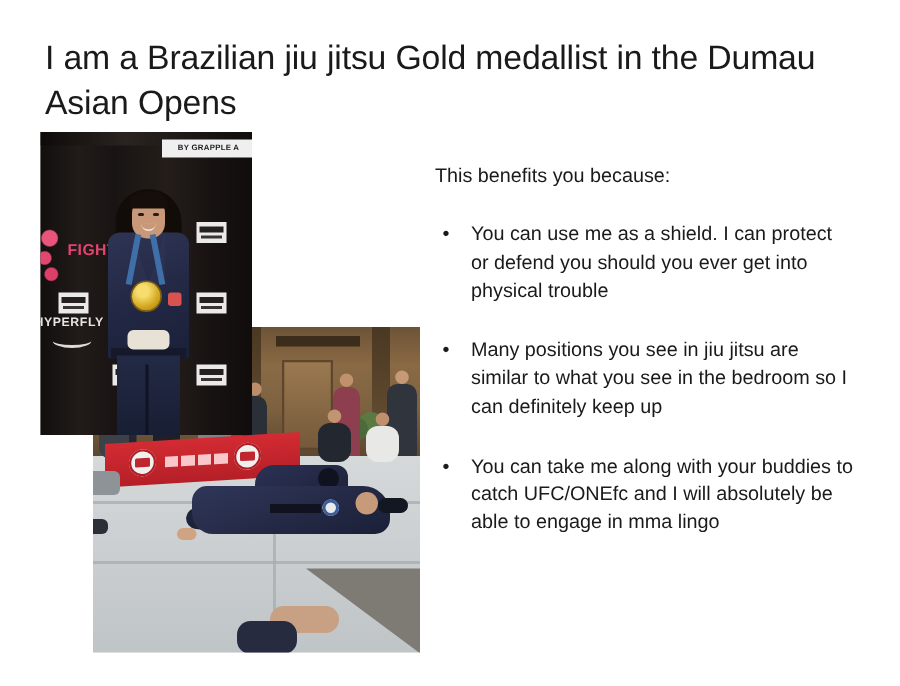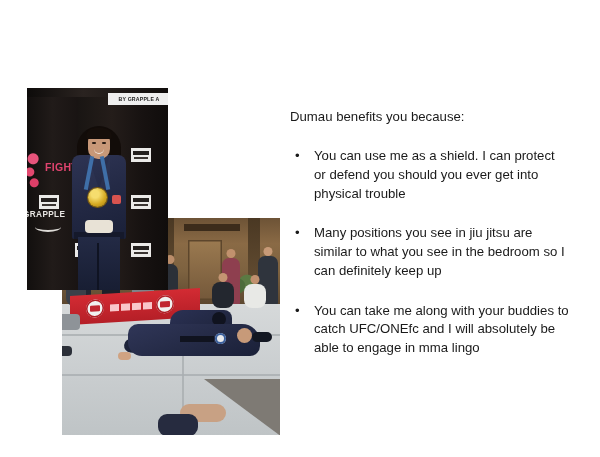--- a/index.html
+++ b/index.html
@@ -392,37 +392,38 @@
   
   #photo-match .blob {
     position: absolute; border-radius: 4px; z-index: 5;
   }
 </style>
 </head>
 <body>
 
 <div id="slide">
 
+  <div id="slide-title">I am a Brazilian jiu jitsu Gold medallist in the Dumau Asian Opens</div>
 
   <div class="photo" id="photo-podium">
     <div class="backdrop"></div>
     <div class="top-strip"></div>
 
     <div class="plaque p4"></div>
     <div class="plaque p3"></div>
     <div class="plaque p5"></div>
     <div class="plaque p1"></div>
     <div class="plaque p2"></div>
 
     <div class="label-grapple">BY GRAPPLE A</div>
 
 
     <div class="logo-pink"></div>
     <div class="txt-fight">FIGHT</div>
-    <div class="txt-hyperfly">GRAPPLE</div>
+    <div class="txt-hyperfly">HYPERFLY</div>
     <div class="hyperfly-wing"></div>
 
     <div class="person">
       <div class="hair-back"></div>
       <div class="gi">
         <div class="lapel-l"></div>
         <div class="lapel-r"></div>
         <div class="patch"></div>
       </div>
       <div class="face">
@@ -506,21 +507,21 @@
       <span class="hair"></span>
     </div>
 
     <div class="blob" style="left:-4px; top:96px; width:22px; height:16px; background:#8e9398;"></div>
     <div class="blob" style="left:-6px; top:128px; width:16px; height:10px; background:#2b2f38;"></div>
     <div class="blob" style="left:118px; top:186px; width:46px; height:18px; background:#c8a184; border-radius:10px;"></div>
     <div class="blob" style="left:96px; top:196px; width:40px; height:22px; background:#262b3f; border-radius:9px;"></div>
   </div>
 
   <div id="body-column">
-    <p id="intro-line">Dumau benefits you because:</p>
+    <p id="intro-line">This benefits you because:</p>
 
     <ul class="bullet-list">
       <li class="bullet-item">
         <span class="bullet-dot">•</span>
         <span>You can use me as a shield. I can protect or defend you should you ever get into physical trouble</span>
       </li>
       <li class="bullet-item">
         <span class="bullet-dot">•</span>
         <span>Many positions you see in jiu jitsu are similar to what you see in the bedroom so I can definitely keep up</span>
       </li>

